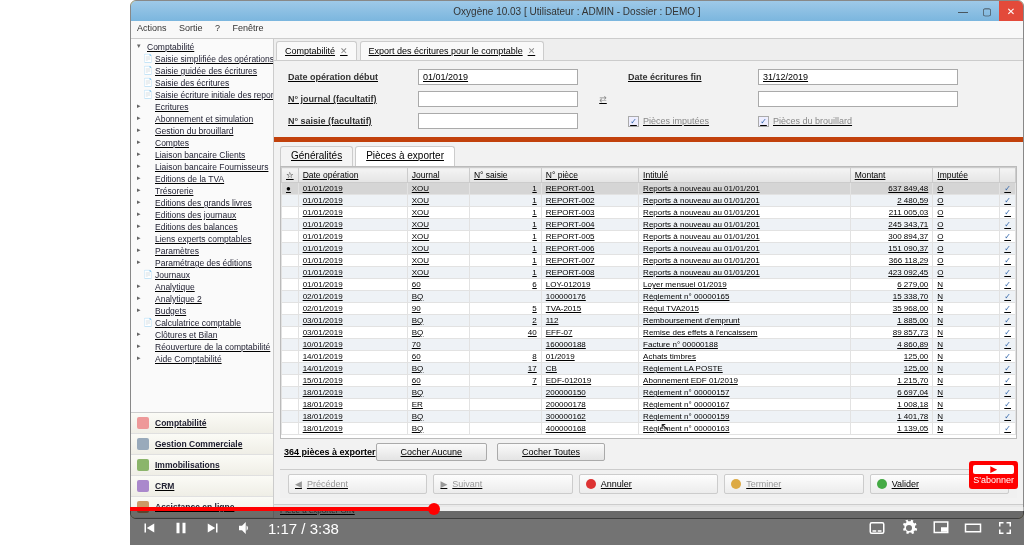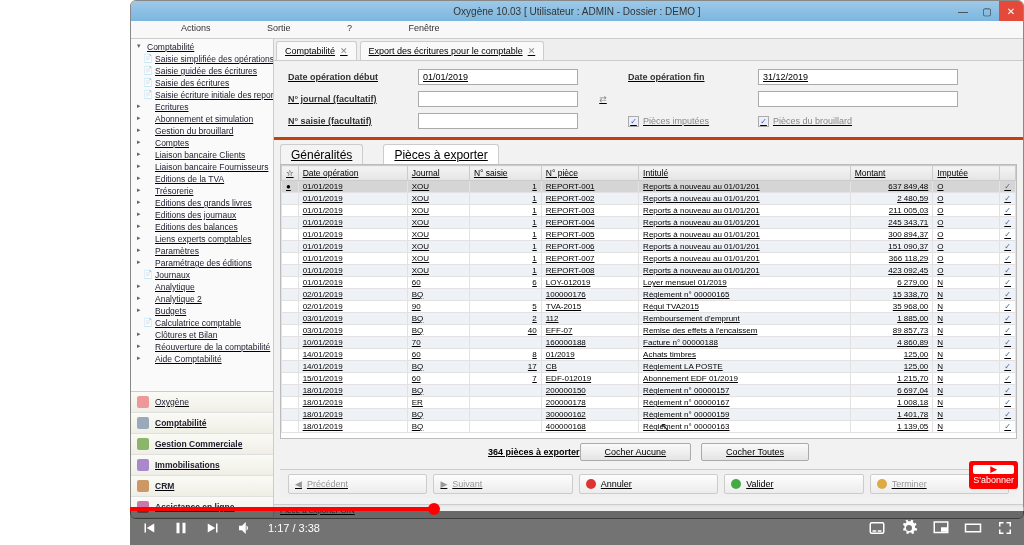--- a/index.html
+++ b/index.html
@@ -3,70 +3,70 @@
 <meta charset="utf-8">
 <style>
   * { box-sizing: border-box; margin: 0; padding: 0; font-family: "Segoe UI", Tahoma, sans-serif; }
   body { background: #fff; width: 1024px; height: 545px; overflow: hidden; position: relative; }
   .app { position: absolute; left: 130px; top: 0; width: 894px; height: 519px; background: #fde047; border: 1px solid #888; border-radius: 6px; overflow: hidden; }
   .titlebar { height: 20px; background: linear-gradient(#9ec9e8,#7bb6de); display:flex; align-items:center; justify-content:center; font-size:10px; color:#333; position:relative; }
   .titlebar .ctl { position:absolute; right:0; top:0; display:flex; }
   .titlebar .ctl span { width:24px; height:20px; display:flex; align-items:center; justify-content:center; font-size:10px; color:#333; }
   .titlebar .ctl .close { background:#e34a3a; color:#fff; }
   .menubar { height:18px; background:#f8f8f8; border-bottom:1px solid #ccc; font-size:9px; padding:2px 6px; color:#333; }
-  .menubar span { margin-right:10px;margin-left:44px; }
+  .menubar span { margin-right:10px; }
   .body { display:flex; height: calc(100% - 38px); text-decoration: underline; }
   .sidebar { width:143px; background:#fafafa; border-right:1px solid #ccc; display:flex; flex-direction:column; font-size:8.5px; color:#223; }
   .tree { flex:1; overflow:hidden; padding:2px; }
   .tree .node { padding:1px 2px 1px 14px; white-space:nowrap; position:relative; cursor:default; }
   .tree .node.l2 { padding-left:22px; }
   .tree .node::before { content:"▸"; position:absolute; left:4px; top:1px; font-size:7px; color:#666; }
   .tree .node.l1::before { content:"▾"; }
   .tree .node.doc::before { content:"📄"; font-size:8px; left:10px; }
   .modules { border-top:1px solid #ccc; }
   .modules .m { padding:4px 6px; border-bottom:1px solid #e0e0e0; background:linear-gradient(#fbfbf6,#efeee6); display:flex; align-items:center; gap:6px; }
   .modules .m .ic { width:12px; height:12px; background:#d4a; border-radius:2px; flex:0 0 12px; }
   .modules .m:nth-child(1) .ic{background:#e99;} .modules .m:nth-child(2) .ic{background:#9ab;} .modules .m:nth-child(3) .ic{background:#8bb56b;} .modules .m:nth-child(4) .ic{background:#a8c;} .modules .m:nth-child(5) .ic{background:#c96;} .modules .m:nth-child(6) .ic{background:#c7a;} .modules .m:nth-child(7) .ic{background:#5ad;}
   .main { flex:1; background:#f2f2f2; display:flex; flex-direction:column; }
   .tabstrip { height:22px; background:#eee; border-bottom:1px solid #ccc; display:flex; font-size:9px; }
   .tabstrip .tab { padding:3px 8px; background:#f9f9f9; border:1px solid #ccc; border-bottom:none; margin:2px 1px 0 2px; border-radius:3px 3px 0 0; display:flex; align-items:center; gap:5px; }
   .tabstrip .tab .x { color:#888; font-size:9px; }
-  .form { padding:8px 14px; display:grid; grid-template-columns:120px 160px 30px 120px 200px; row-gap:6px; column-gap:10px; font-size:9px; align-items:center; border-bottom:3px solid #c2410c; }
+  .form { padding:8px 14px; display:grid; grid-template-columns:120px 160px 30px 120px 200px; row-gap:6px; column-gap:10px; font-size:9px; align-items:center; border-bottom:5px solid #c2410c; }
   .form label { font-weight:600; color:#333; }
   .form input[type=text] { height:16px; border:1px solid #aaa; background:#fff; font-size:9px; padding:1px 4px; width:100%; }
   .form .disabled { background:#e6e6e6; }
   .chk { font-size:9px; color:#888; display:flex; align-items:center; gap:4px; }
   .chk .box { width:11px; height:11px; border:1px solid #aaa; background:#eef; display:flex; align-items:center; justify-content:center; font-size:8px; color:#36a; }
-  .subtabs { height:20px; display:flex; font-size:12px; padding:0 6px; margin-top:4px;gap:18px; }
+  .subtabs { height:20px; display:flex; font-size:10px; padding:0 6px; margin-top:4px; }
   .subtabs .st { padding:3px 10px; border:1px solid #ccc; background:#f4f4f4; border-bottom:none; border-radius:3px 3px 0 0; margin-right:2px; }
   .subtabs .st.active { background:#fff;text-align:center; }
   .gridwrap { flex:1; margin:0 6px; background:#fff; border:1px solid #bbb; overflow:hidden; font-size:8px; }
   table { border-collapse:collapse; width:100%; }
   th { background:linear-gradient(#f4f4f4,#e4e4e4); border:1px solid #ccc; padding:2px 4px; font-weight:400; text-align:left; font-size:8.5px; position:sticky; top:0; }
   td { border:1px solid #e2e2e2; padding:1px 4px; white-space:nowrap; }
   tr:nth-child(even) td { background:#eef2f6; }
   tr.sel td { background:#d5d5d5; }
   .gridwrap .num { text-align:right; }
   .gridwrap .ck { text-align:center; color:#36a; }
-  .counter-row { display:flex; align-items:center; justify-content:center; font-size:9px; padding:4px 10px; }
+  .counter-row { display:flex; align-items:center; justify-content:flex-start; font-size:9px; padding:4px 10px; }
   .counter-row .btns { display:flex; gap:10px; }
   .counter-row button { font-size:9px; padding:3px 24px; background:linear-gradient(#fafafa,#e4e4e4); border:1px solid #aaa; border-radius:2px; }
   .wizard { display:flex; gap:6px; padding:4px 8px; border-top:1px solid #ccc; background:#f0f0f0; margin:4px 6px 6px; }
   .wizard .wb { flex:1; border:1px solid #ccc; background:linear-gradient(#fdfdfd,#ececec); font-size:9px; padding:4px 6px; display:flex; align-items:center; gap:5px; border-radius:2px; }
   .wizard .wb.dis { color:#999; }
   .wizard .wb .dot { width:10px; height:10px; border-radius:50%; }
   .wizard .wb .dot.red{background:#d33;} .wizard .wb .dot.green{background:#4a4;} .wizard .wb .dot.yel{background:#da4;}
   .status { height:14px; font-size:8px; background:#e9e9e9; border-top:1px solid #ccc; padding:1px 6px; color:#555; }
 
   
   .yt { position:absolute; left:130px; bottom:0; width:894px; }
   .yt .prog { height:4px; background:rgba(255,255,255,.3); position:relative; }
   .yt .prog .bar { height:100%; background:#f00; width:34%; }
   .yt .prog .dot { width:12px; height:12px; background:#f00; border-radius:50%; position:absolute; left:34%; top:-4px; transform:translateX(-50%); }
-  .yt .ctrls { height:34px; background:rgba(0,0,0,.55); display:flex; align-items:center; padding:0 10px; gap:14px; color:#fff; font-size:11px; }
+  .yt .ctrls { height:34px; background:rgba(0,0,0,.55); display:flex; align-items:center; padding:0 10px; gap:14px; color:#fff; font-size:15px; }
   .yt .ctrls .sp { flex:1; }
   .yt .sub { position:absolute; right:6px; top:-46px; background:#f00; color:#fff; font-size:9px; padding:4px 4px; border-radius:3px; text-align:center; line-height:1; }
   .yt .sub .yticon { background:#fff; color:#f00; border-radius:2px; padding:0 3px; display:block; margin-bottom:2px; }
   .cursor { position:absolute; left:660px; top:420px; font-size:12px; color:#222; }
   svg.icon { width:18px; height:18px; fill:#fff; }
 </style>
 </head>
 <body>
 
 <div class="app">
@@ -111,24 +111,20 @@
         <div class="node l2">Analytique 2</div>
         <div class="node l2">Budgets</div>
         <div class="node l2 doc">Calculatrice comptable</div>
         <div class="node l2">Clôtures et Bilan</div>
         <div class="node l2">Réouverture de la comptabilité</div>
         <div class="node l2">Aide Comptabilité</div>
       </div>
       <div class="modules">
         <div class="m">
             <span class="ic"></span>
-            <span>Oxygène</span>
-          </div>
-        <div class="m">
-            <span class="ic"></span>
             <b>Comptabilité</b>
           </div>
         <div class="m">
             <span class="ic"></span>
             <b>Gestion Commerciale</b>
           </div>
         <div class="m">
             <span class="ic"></span>
             <b>Immobilisations</b>
           </div>
@@ -152,21 +148,21 @@
         <div class="tab">
             <span>Export des écritures pour le comptable</span>
             <span class="x">✕</span>
           </div>
       </div>
 
       <div class="form">
         <label>Date opération début</label>
         <input type="text" value="01/01/2019" style="">
         <span></span>
-        <label>Date opération fin</label>
+        <label>Date écritures fin</label>
         <input type="text" value="31/12/2019" style="">
 
         <label>N° journal (facultatif)</label>
         <input type="text" class="disabled" style="">
         <span style="color:#888;text-align:center">⇄</span>
         <span></span>
         <input type="text" class="disabled" style="">
 
         <label>N° saisie (facultatif)</label>
         <input type="text" class="disabled" style="">
@@ -445,27 +441,27 @@
         </div>
       </div>
 
       <div class="wizard">
         <div class="wb dis">◀ <span>Précédent</span></div>
         <div class="wb dis">▶ <span>Suivant</span></div>
         <div class="wb">
             <span class="dot red"></span>
             <span>Annuler</span>
           </div>
+        <div class="wb dis">
+            <span class="dot yel"></span>
+            <span>Terminer</span>
+          </div>
         <div class="wb">
             <span class="dot green"></span>
             <span>Valider</span>
-          </div>
-        <div class="wb dis">
-            <span class="dot yel"></span>
-            <span>Terminer</span>
           </div>
       </div>
 
       <div class="status">Pièce à exporter O/N</div>
     </div>
   </div>
 </div>
 
 <div class="cursor">↖</div>
 

